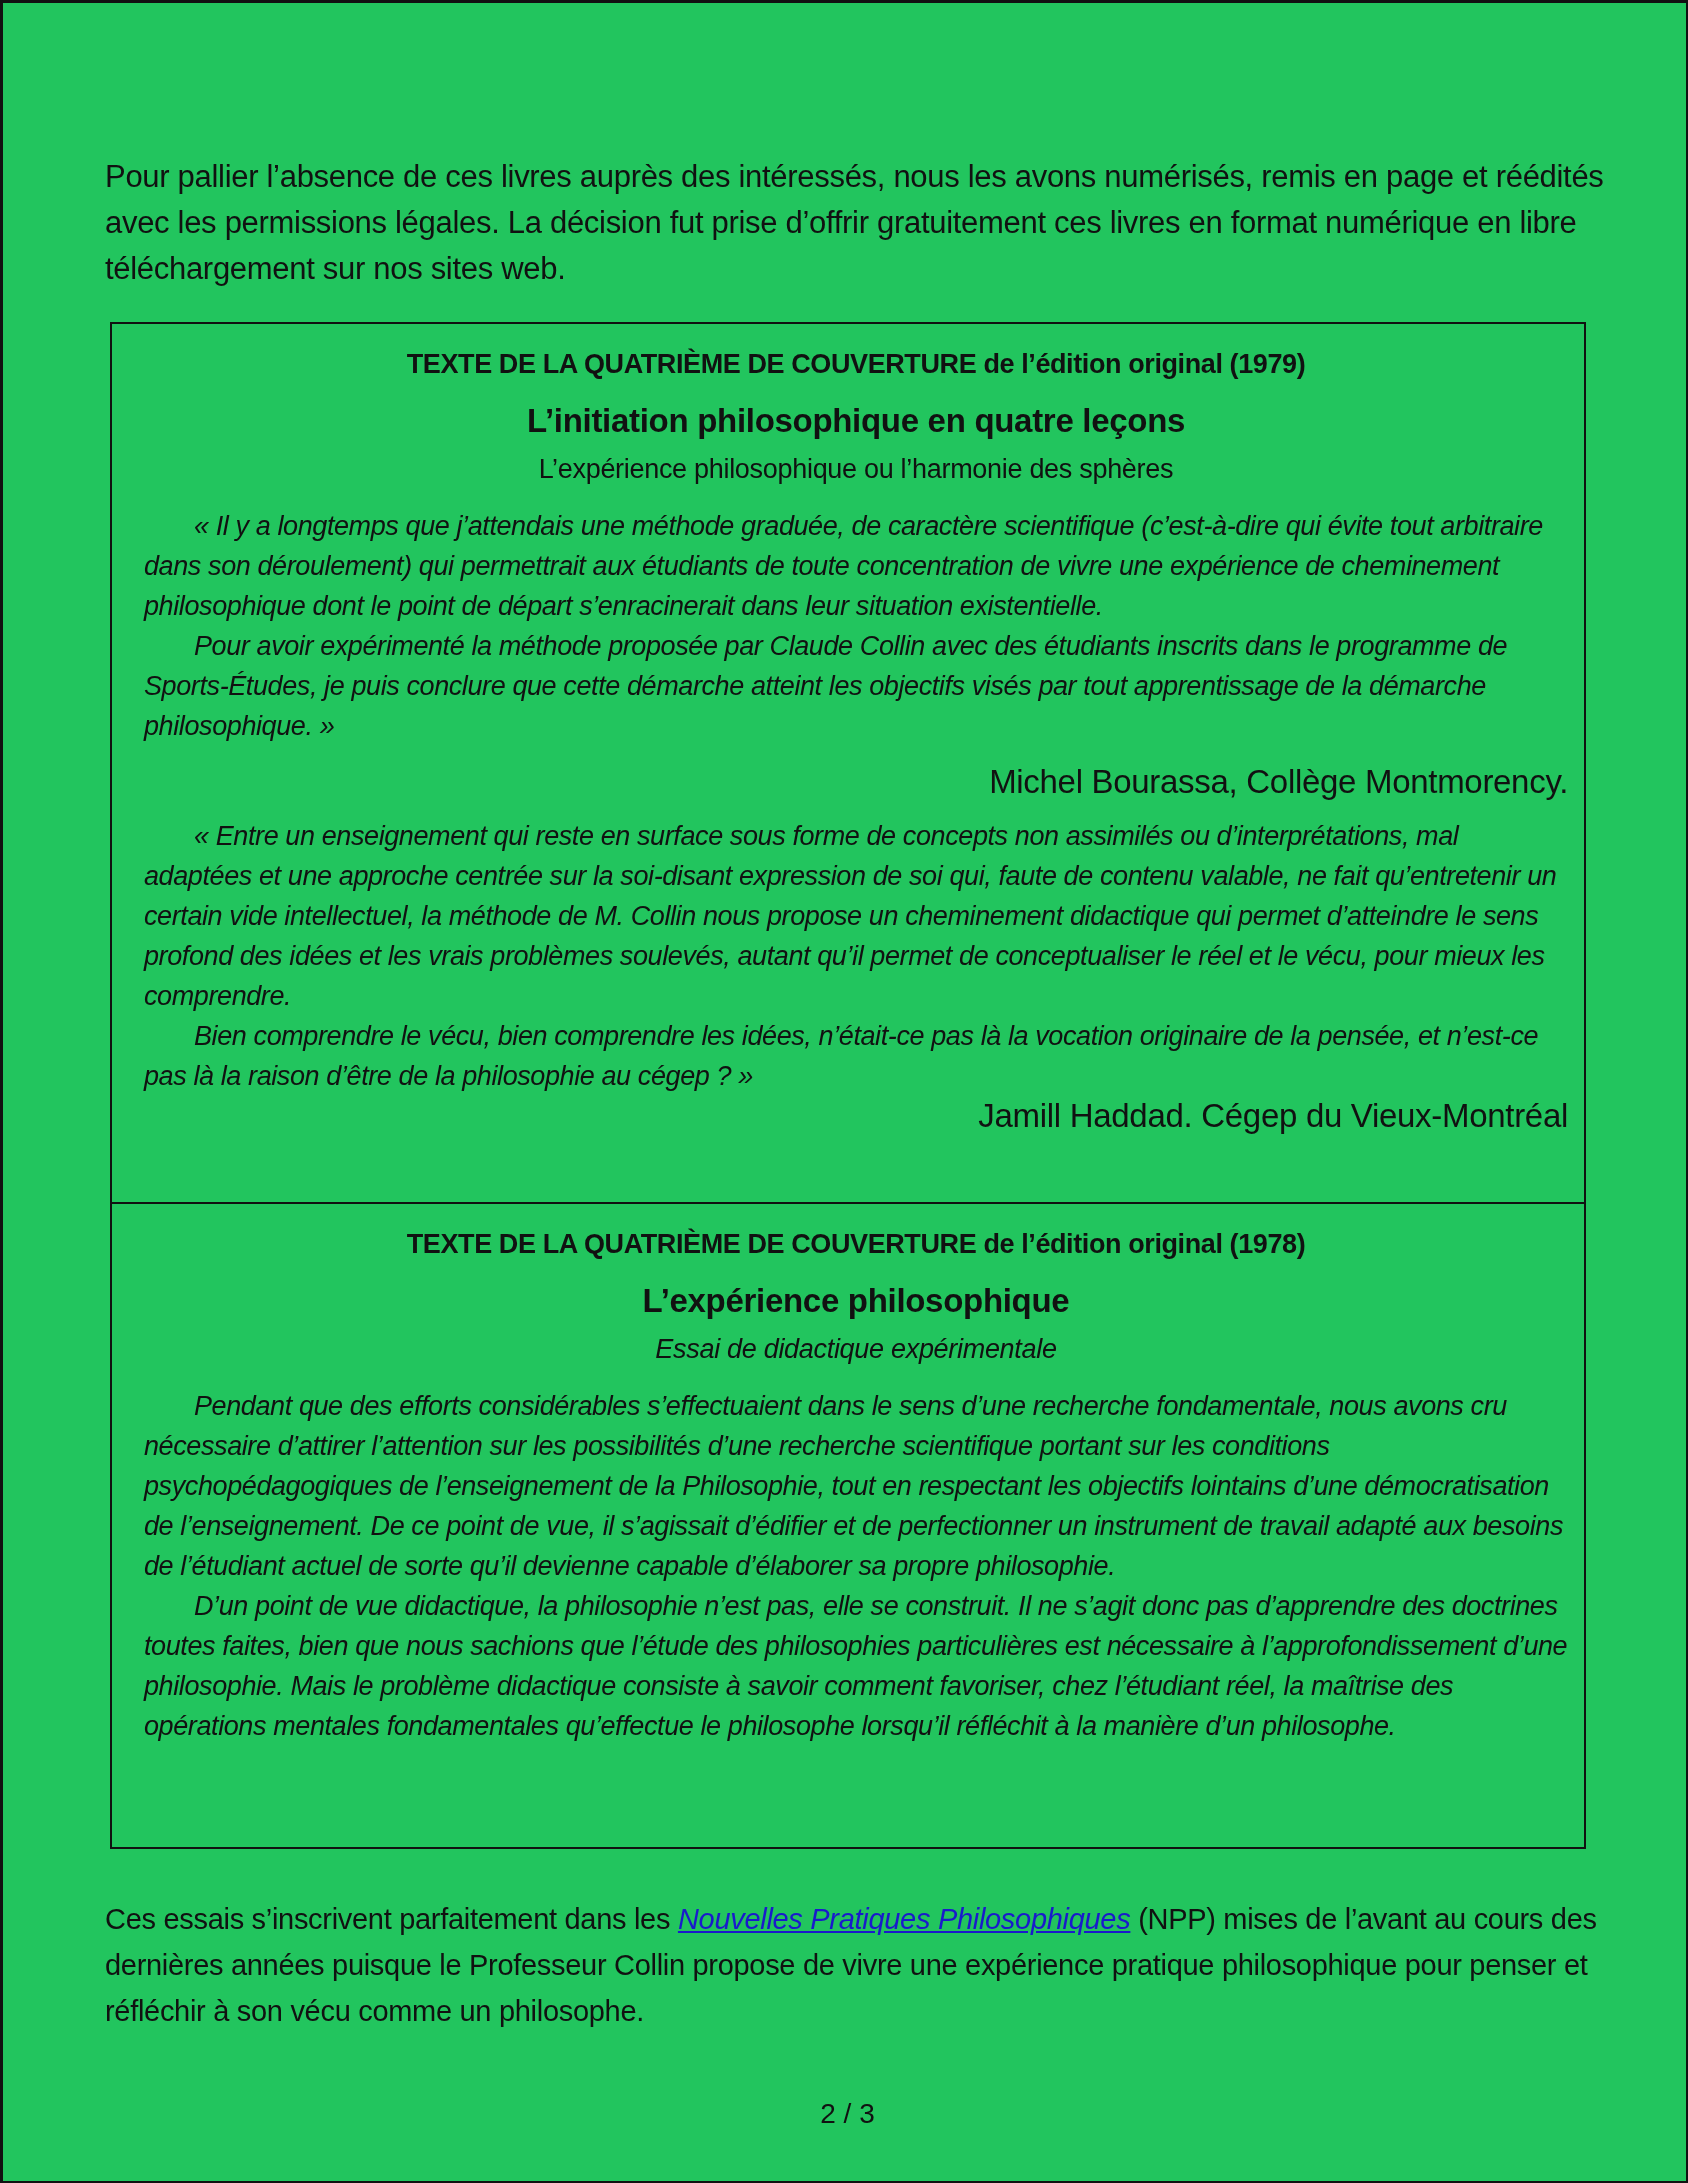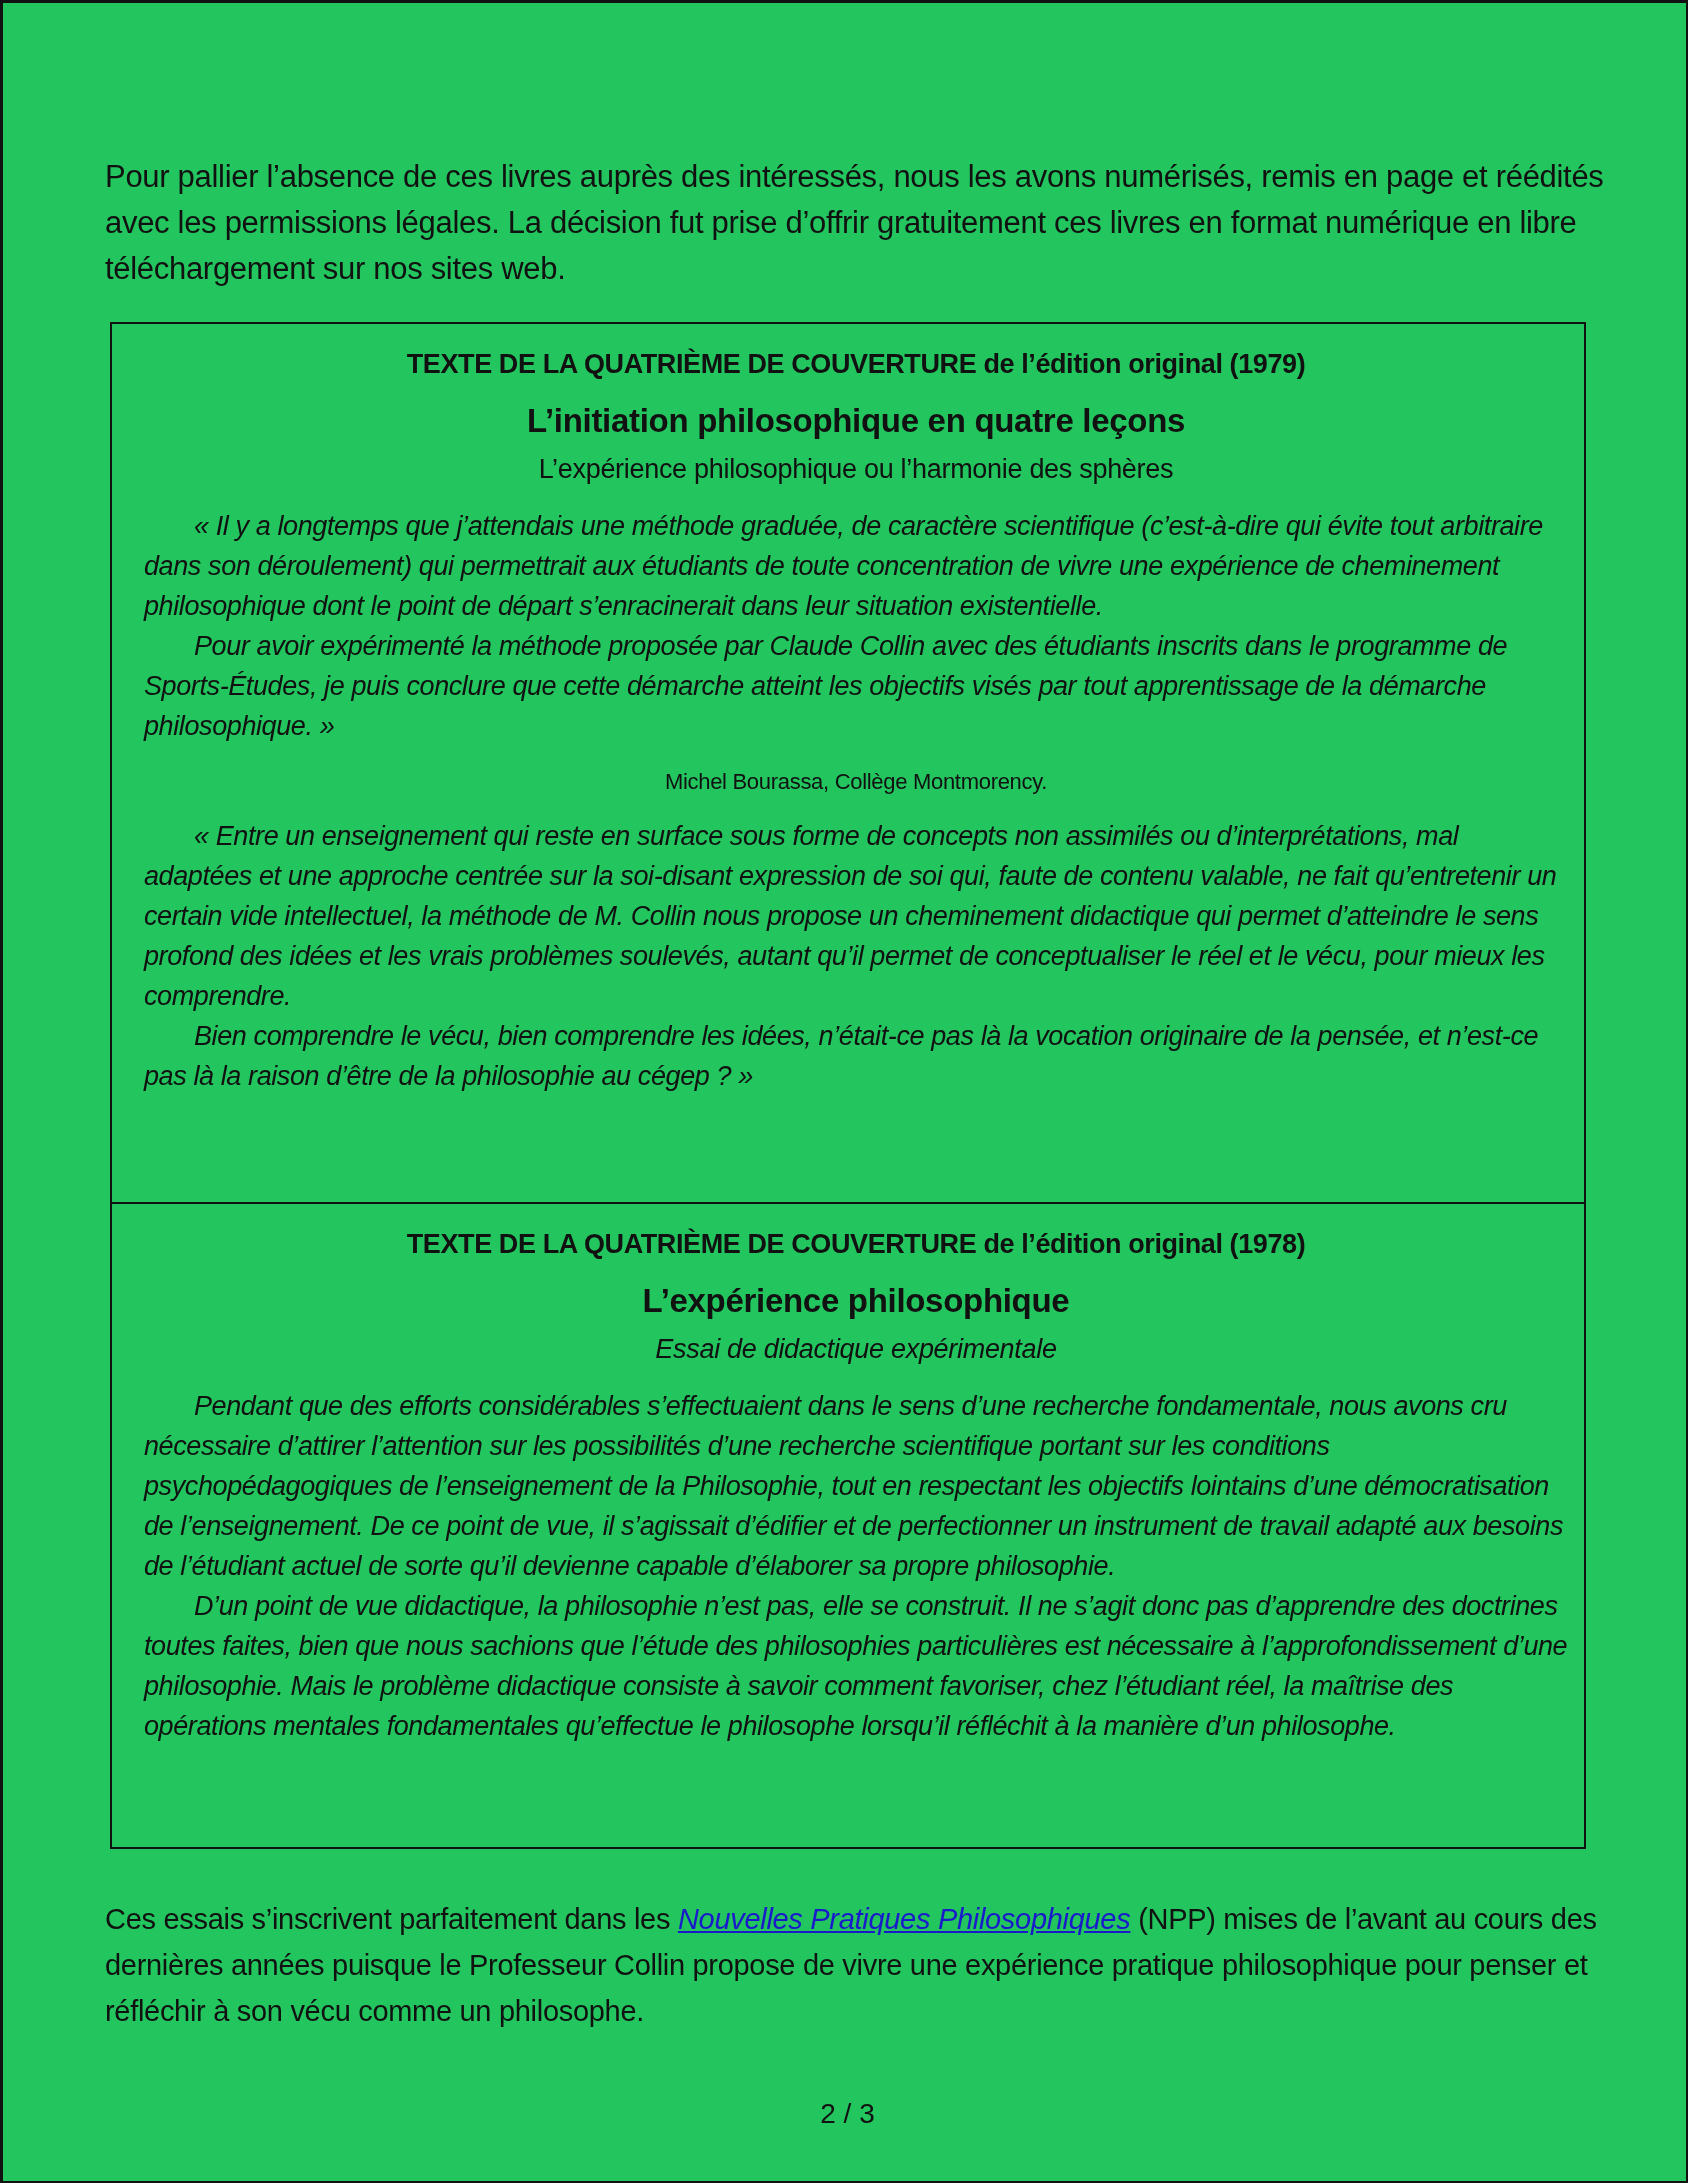--- a/index.html
+++ b/index.html
@@ -80,22 +80,22 @@
     .quote-text {
       font-style: italic;
       font-size: 27px;
       line-height: 40px;
       letter-spacing: -0.4px;
       margin-top: 14px;
     }
     .quote-text p { text-indent: 50px; }
     .quote-text.first-block { margin-top: 17px; }
     .attribution {
-      text-align: center;
-      font-size: 22px;
+      text-align: right;
+      font-size: 33px;
       line-height: 40px;
       letter-spacing: -0.3px;
     }
     .attribution.a1 { margin-top: 16px; }
     .attribution.a2 { margin-top: 0px; }
     .closing {
       position: absolute;
       left: 102px;
       top: 1893px;
       width: 1505px;
@@ -135,20 +135,21 @@
       <div class="quote-text first-block">
         <p>« Il y a longtemps que j’attendais une méthode graduée, de caractère scientifique (c’est-à-dire qui évite tout arbitraire dans son déroulement) qui permettrait aux étudiants de toute concentration de vivre une expérience de cheminement philosophique dont le point de départ s’enracinerait dans leur situation existentielle.</p>
         <p>Pour avoir expérimenté la méthode proposée par Claude Collin avec des étudiants inscrits dans le programme de Sports-Études, je puis conclure que cette démarche atteint les objectifs visés par tout apprentissage de la démarche philosophique. »</p>
       </div>
       <div class="attribution a1">Michel Bourassa, Collège Montmorency.</div>
 
       <div class="quote-text">
         <p>« Entre un enseignement qui reste en surface sous forme de concepts non assimilés ou d’interprétations, mal adaptées et une approche centrée sur la soi-disant expression de soi qui, faute de contenu valable, ne fait qu’entretenir un certain vide intellectuel, la méthode de M. Collin nous propose un cheminement didactique qui permet d’atteindre le sens profond des idées et les vrais problèmes soulevés, autant qu’il permet de conceptualiser le réel et le vécu, pour mieux les comprendre.</p>
         <p>Bien comprendre le vécu, bien comprendre les idées, n’était-ce pas là la vocation originaire de la pensée, et n’est-ce pas là la raison d’être de la philosophie au cégep ? »</p>
       </div>
+      <div class="attribution a2">Jamill Haddad. Cégep du Vieux-Montréal</div>
     </section>
 
     <section class="cover-section second">
       <div class="cover-heading"><span>TEXTE DE LA QUATRIÈME DE COUVERTURE</span><span class="normal"> de l’édition original (1978)</span></div>
       <div class="cover-title">L’expérience philosophique</div>
       <div class="cover-subtitle italic">Essai de didactique expérimentale</div>
 
       <div class="quote-text first-block">
         <p>Pendant que des efforts considérables s’effectuaient dans le sens d’une recherche fondamentale, nous avons cru nécessaire d’attirer l’attention sur les possibilités d’une recherche scientifique portant sur les conditions psychopédagogiques de l’enseignement de la Philosophie, tout en respectant les objectifs lointains d’une démocratisation de l’enseignement. De ce point de vue, il s’agissait d’édifier et de perfectionner un instrument de travail adapté aux besoins de l’étudiant actuel de sorte qu’il devienne capable d’élaborer sa propre philosophie.</p>
         <p>D’un point de vue didactique, la philosophie n’est pas, elle se construit. Il ne s’agit donc pas d’apprendre des doctrines toutes faites, bien que nous sachions que l’étude des philosophies particulières est nécessaire à l’approfondissement d’une philosophie. Mais le problème didactique consiste à savoir comment favoriser, chez l’étudiant réel, la maîtrise des opérations mentales fondamentales qu’effectue le philosophe lorsqu’il réfléchit à la manière d’un philosophe.</p>

